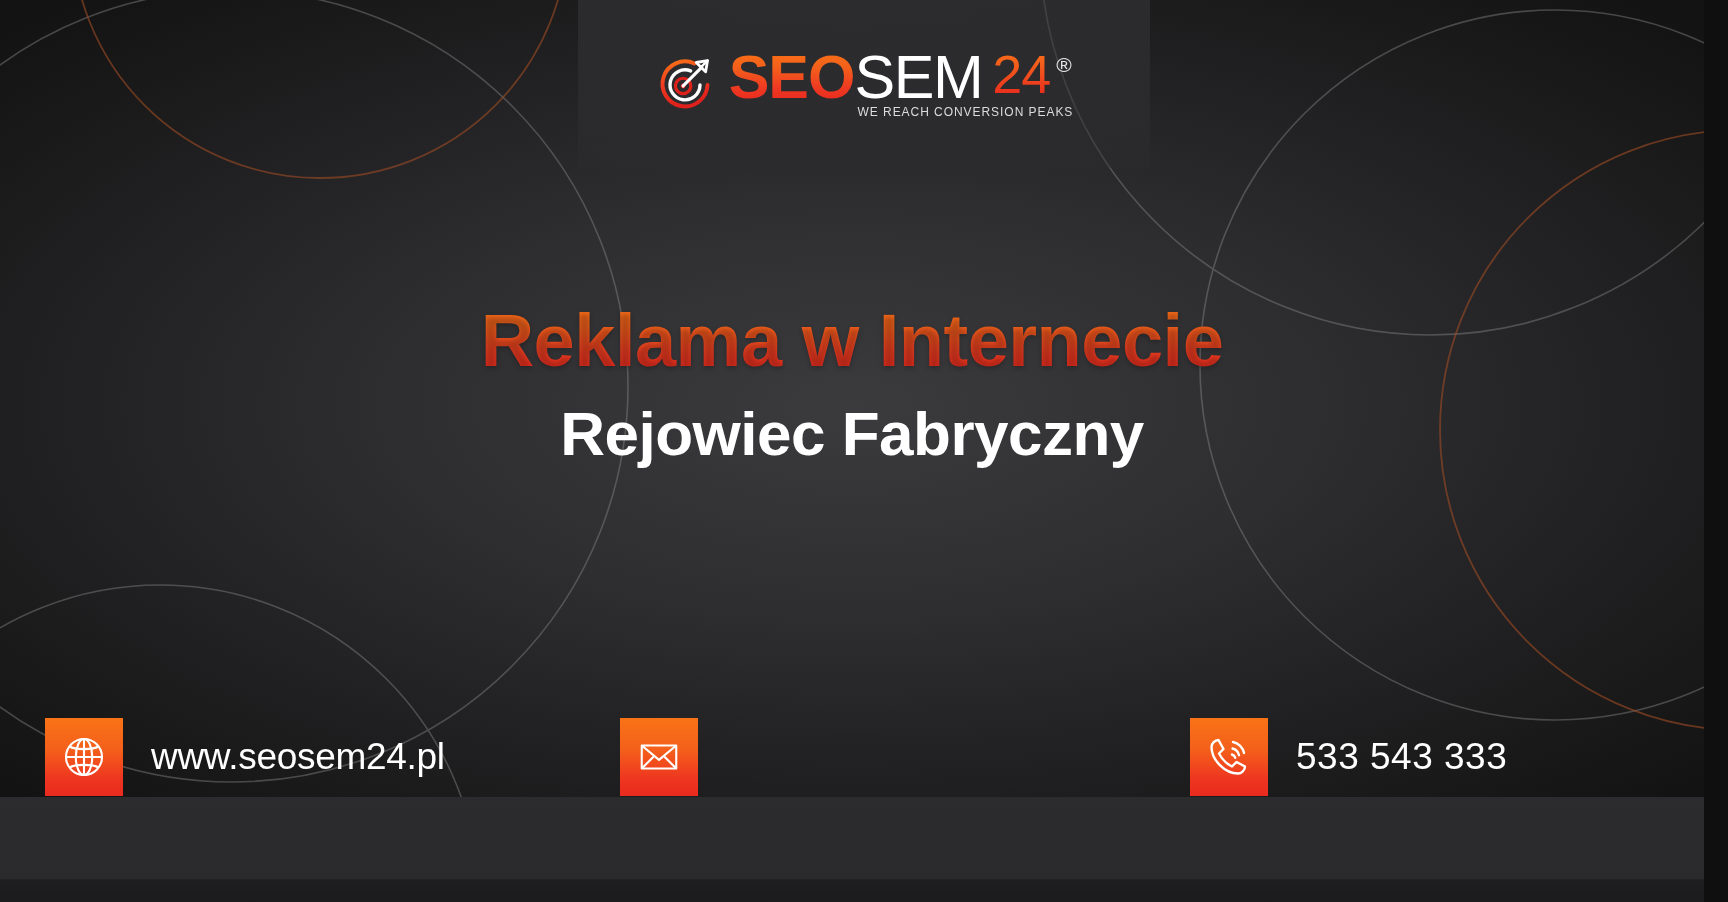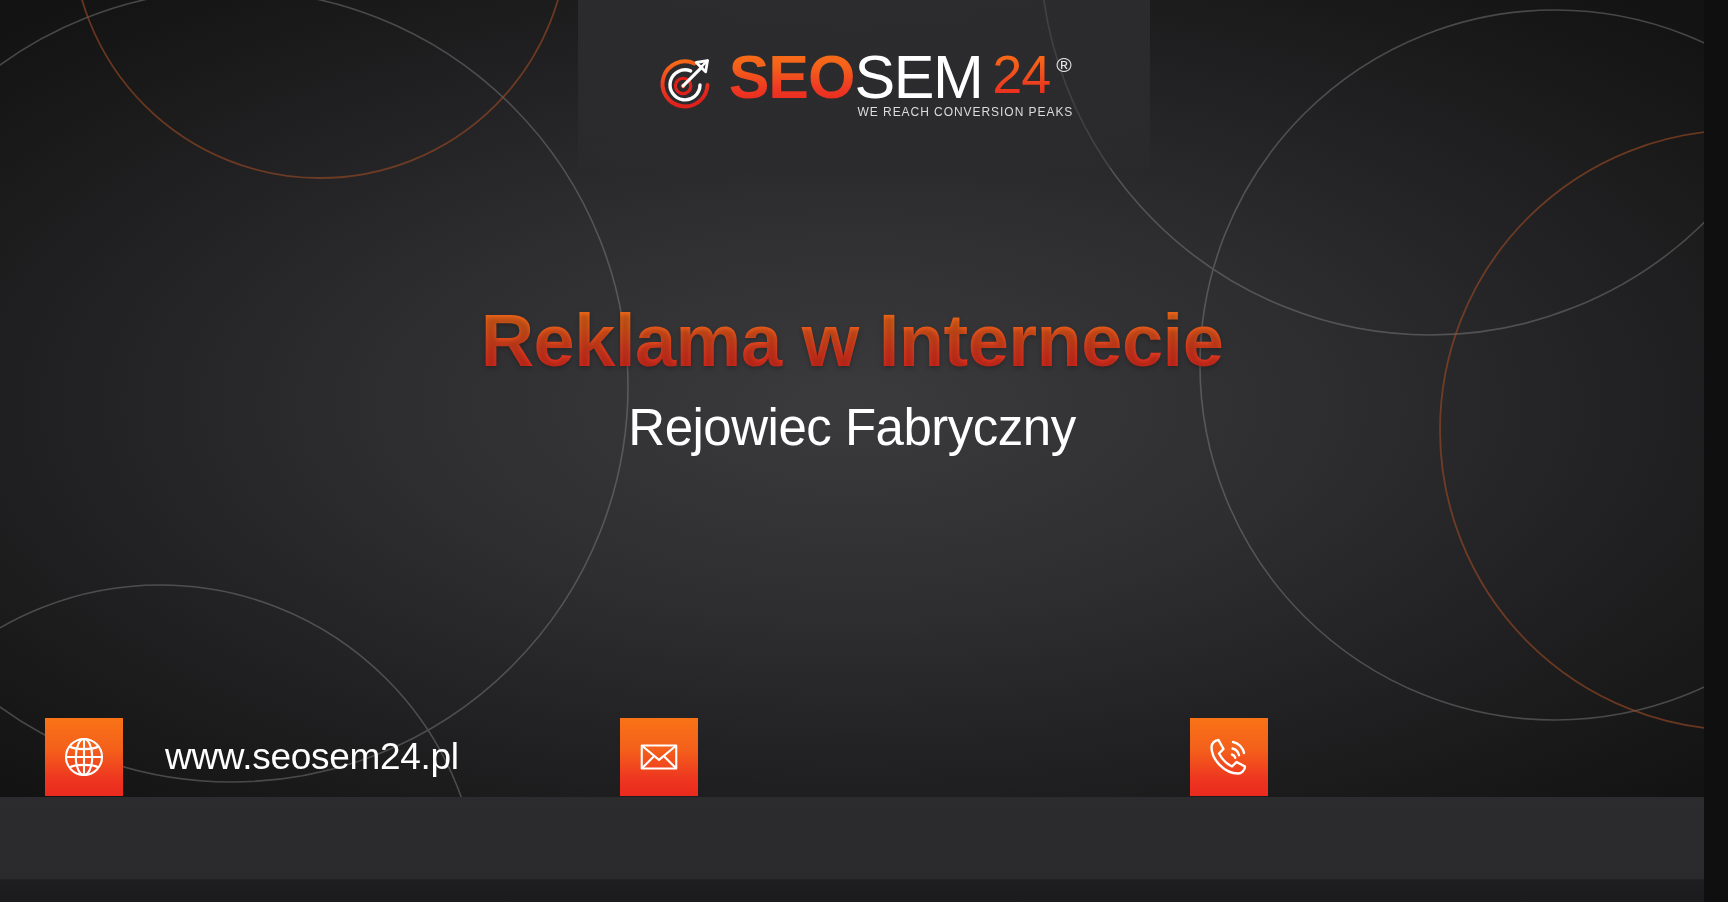--- a/index.html
+++ b/index.html
@@ -69,21 +69,21 @@
   #headline {
     font-size:74px; font-weight:700; letter-spacing:-.5px;
     line-height:1.12;
     background:linear-gradient(180deg,#F97316 0%,#F4621B 30%,#EF3E21 62%,#E9271D 88%,#E5201C 100%);
     -webkit-background-clip:text; background-clip:text; color:transparent;
     display:inline-block;
     text-shadow:0 2px 5px rgba(0,0,0,.25);
   }
   #subheadline {
     margin-top:16px;
-    font-size:51px; font-weight:400; color:#ffffff;
+    font-size:62px; font-weight:700; color:#ffffff;
     letter-spacing:-.5px; line-height:1.12;
   }
 
   
   #footer-bar {
     position:absolute; left:0; bottom:0; width:1728px; height:105px;
     background:linear-gradient(180deg,#2c2c2e 0%,#2a2a2c 78%,#1e1e20 79%,#1b1b1d 100%);
   }
   .contact-item {
     display:flex; align-items:center;
@@ -93,21 +93,21 @@
   #contact-mail  { left:620px;  }
   #contact-phone { left:1190px; }
 
   .contact-icon {
     width:78px; height:78px; flex:0 0 auto;
     background:linear-gradient(180deg,#F97316 0%,#F4601B 40%,#EE3620 78%,#EA2A1E 100%);
     display:flex; align-items:center; justify-content:center;
   }
   .contact-icon svg { display:block; }
   .contact-text {
-    margin-left:42px; color:#ffffff;
+    margin-left:28px; color:#ffffff;
     font-size:37px; font-weight:400; letter-spacing:-.3px; white-space:nowrap;
   }
   #contact-phone .contact-text { letter-spacing:.5px; }
 </style>
 </head>
 <body>
 
 <div id="banner">
 
   <svg id="bg-deco" viewBox="0 0 1728 902" width="1728" height="902" preserveAspectRatio="none">
@@ -198,15 +198,16 @@
 
   <div class="contact-item" id="contact-phone">
     <span class="contact-icon">
       <svg viewBox="0 0 48 48" width="48" height="48" fill="none" stroke="#ffffff" stroke-width="2.4" stroke-linecap="round" stroke-linejoin="round">
         <path d="M13.5 7 C10 7 6.5 10.5 6.5 14 C6.5 27 20 40.5 33 40.5 C36.5 40.5 40 37 40 33.5 L31.5 29 L27 33.5 C22 31 16.5 25.5 14 20.5 L18.5 16 Z"></path>
         <path d="M28 9 C33.5 10 38 14.5 39 20"></path>
         <path d="M27.5 15.5 C30.8 16.4 33.3 18.9 34 22.2"></path>
         <path d="M27 21.5 C28.6 22 29.8 23.2 30.2 24.8"></path>
       </svg>
     </span>
+    <span class="contact-text">533 543 333</span>
   </div>
 
 </div>
 
 </body></html>

